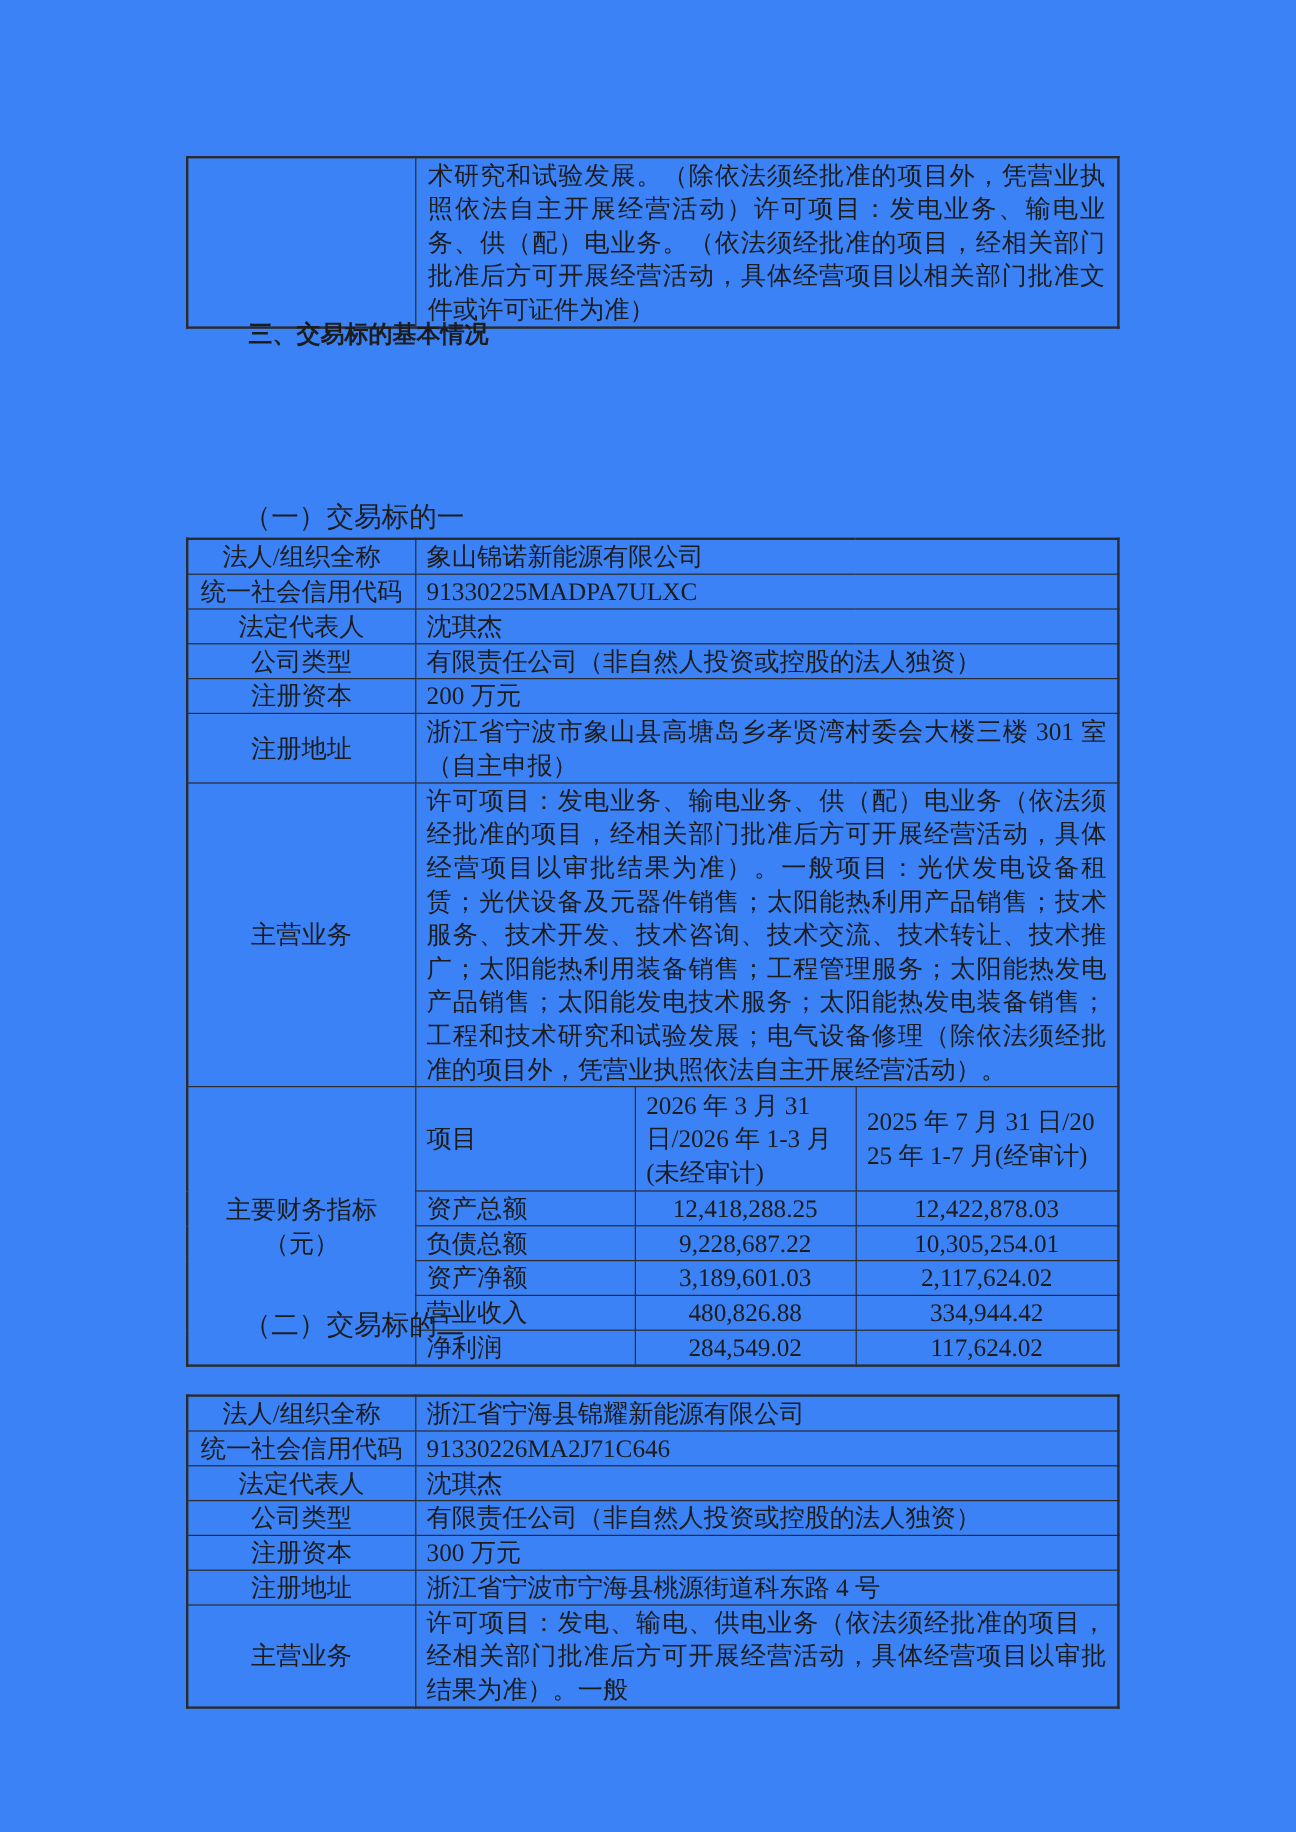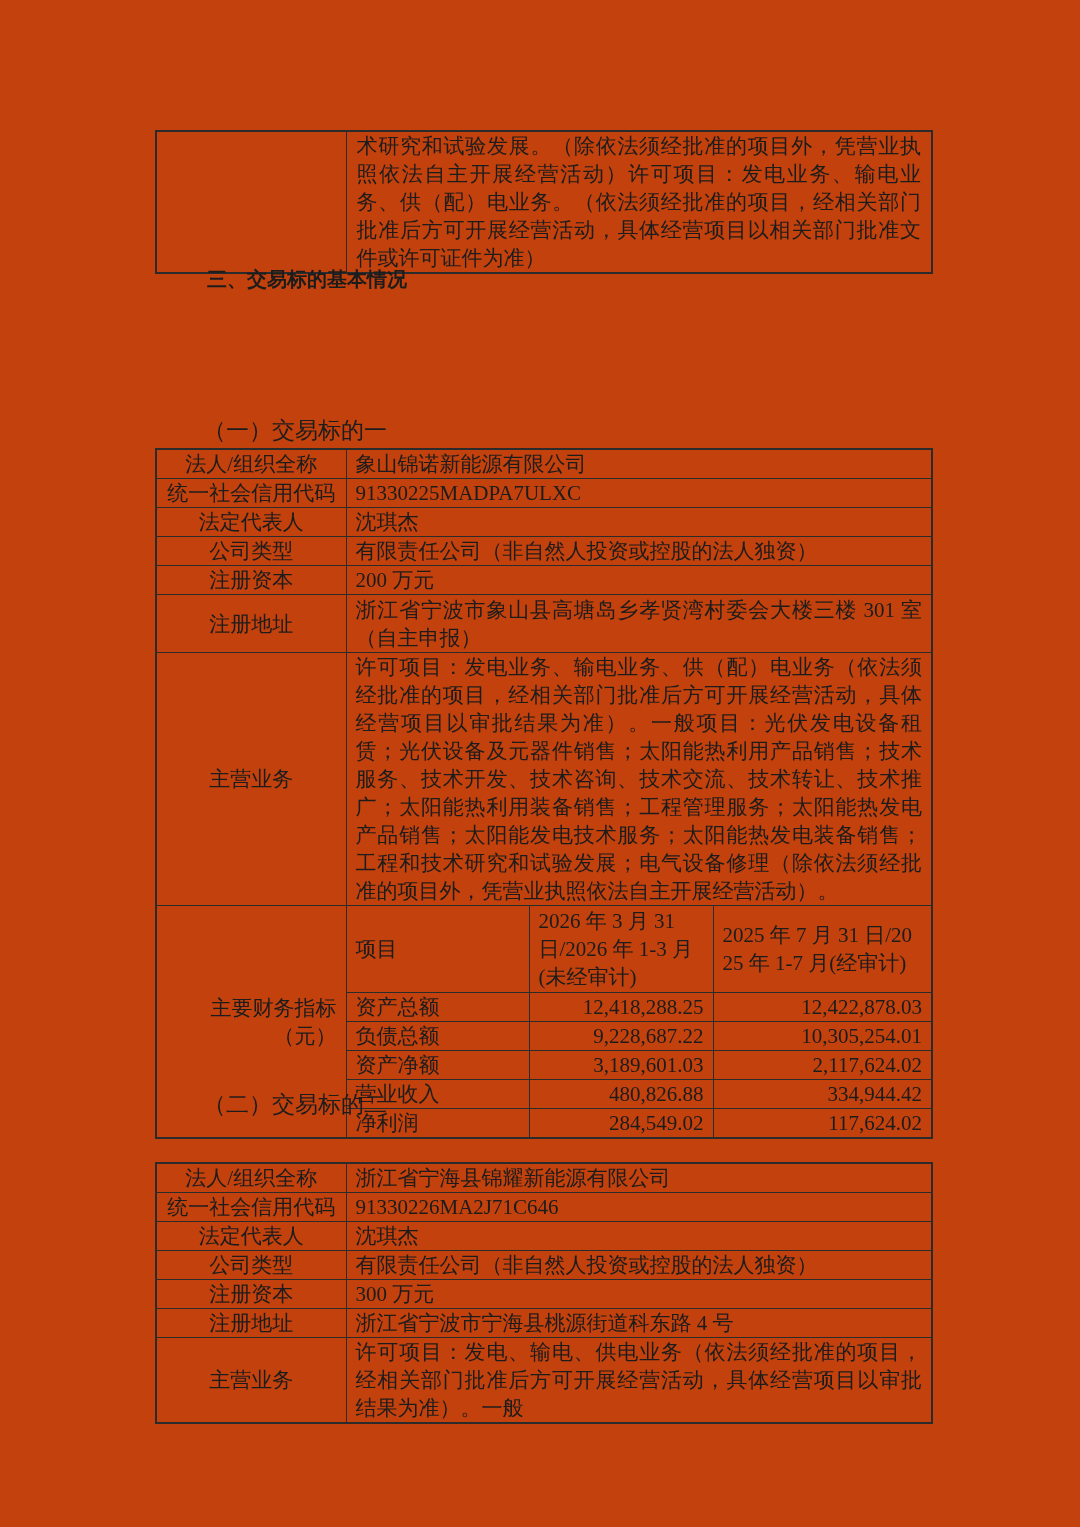--- a/index.html
+++ b/index.html
@@ -4,21 +4,21 @@
 <style>
   html, body {
     margin: 0;
     padding: 0;
     background: #ffffff;
   }
   .page {
     position: relative;
     width: 1080px;
     height: 1527px;
-    background: #c2410c;
+    background: #3b82f6;
     color: #1c1c1c;
     font-family: "Liberation Serif", "DejaVu Serif", serif;
     overflow: hidden;
   }
   .abs { position: absolute; }
 
   
   table.doc {
     border-collapse: collapse;
     table-layout: fixed;
@@ -31,22 +31,22 @@
     padding: 0 9px;
     vertical-align: middle;
     word-break: break-all;
     overflow: hidden;
   }
   table.doc { border: 2px solid #2b2b2b; }
 
   td.lbl { text-align: center; padding: 0 4px; }
   td.val { text-align: left; }
   td.multiline { text-align: justify; line-height: 28.4px; padding: 2px 9px; }
-  td.num { text-align: right; padding-right: 16px; }
-  td.finlabel { text-align: right; vertical-align: middle; padding-left: 8px; }
+  td.num { text-align: center; padding-right: 16px; }
+  td.finlabel { text-align: center; vertical-align: middle; padding-left: 8px; }
   td.datehead { text-align: left; line-height: 29px; padding: 0 6px; vertical-align: middle; }
   .blockline { display: block; }
 
   tr.r1 { height: 29px; }
   tr.raddr { height: 58px; }
   tr.rbiz1 { height: 227px; }
   tr.rfinhead { height: 87px; }
   tr.rbiz2 { height: 58px; }
 
   

